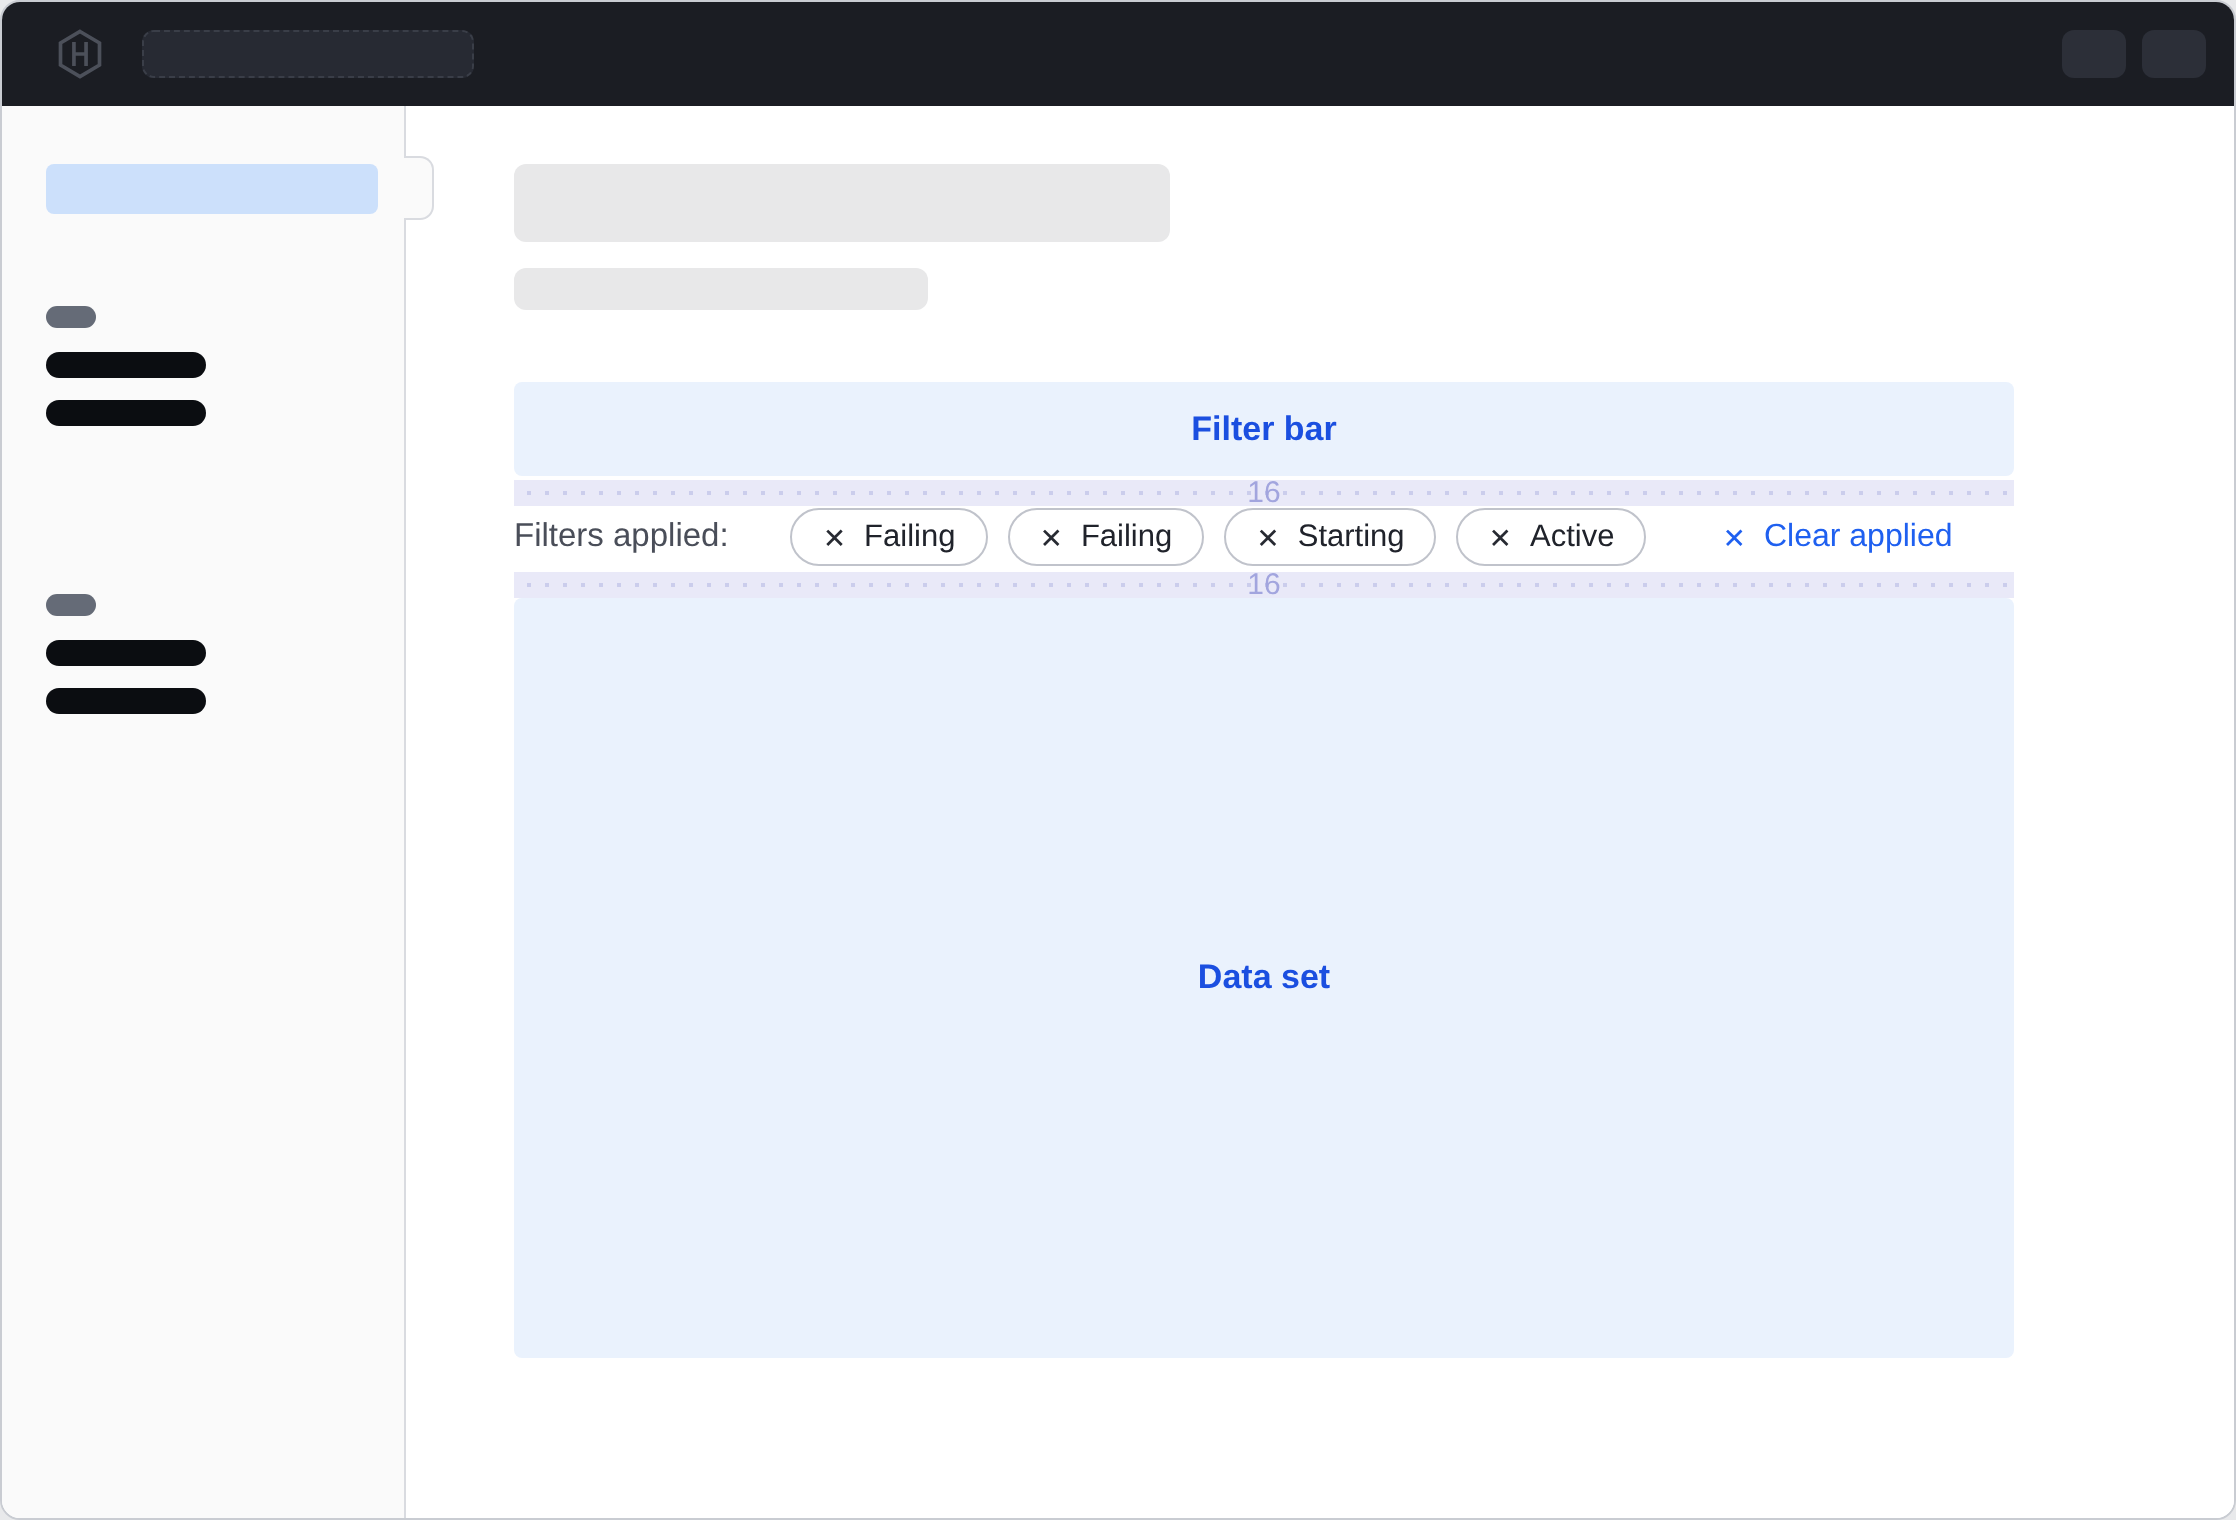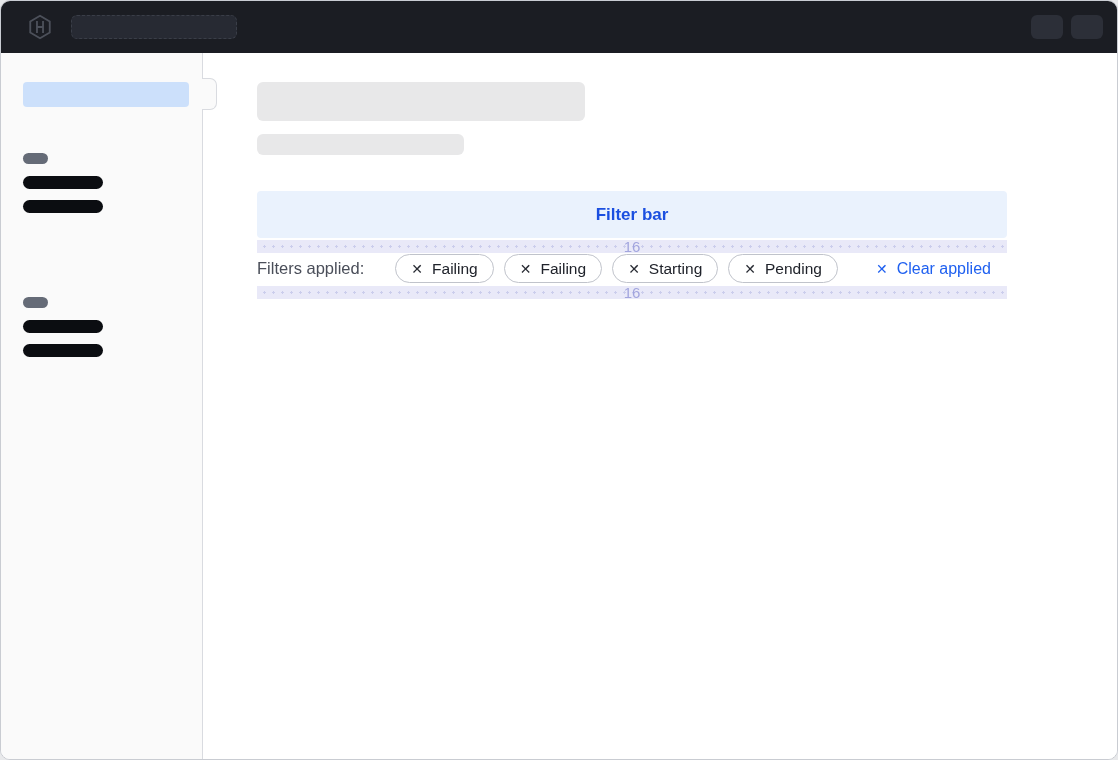--- a/index.html
+++ b/index.html
@@ -157,26 +157,29 @@
         <span>Failing</span>
       </button>
 
       <button class="pill">
         <span class="x">✕</span>
         <span>Starting</span>
       </button>
 
       <button class="pill">
         <span class="x">✕</span>
-        <span>Pending</span>
+        <span>Active</span>
       </button>
 
       <button class="clear-link">
         <span class="x">✕</span>
         <span>Clear applied</span>
       </button>
     </div>
 
     <div class="spacing-band band-bottom">16</div>
 
+    <div class="dataset-panel">
+      <span class="panel-label">Data set</span>
+    </div>
   </div>
 
 </div>
 
 </body></html>

